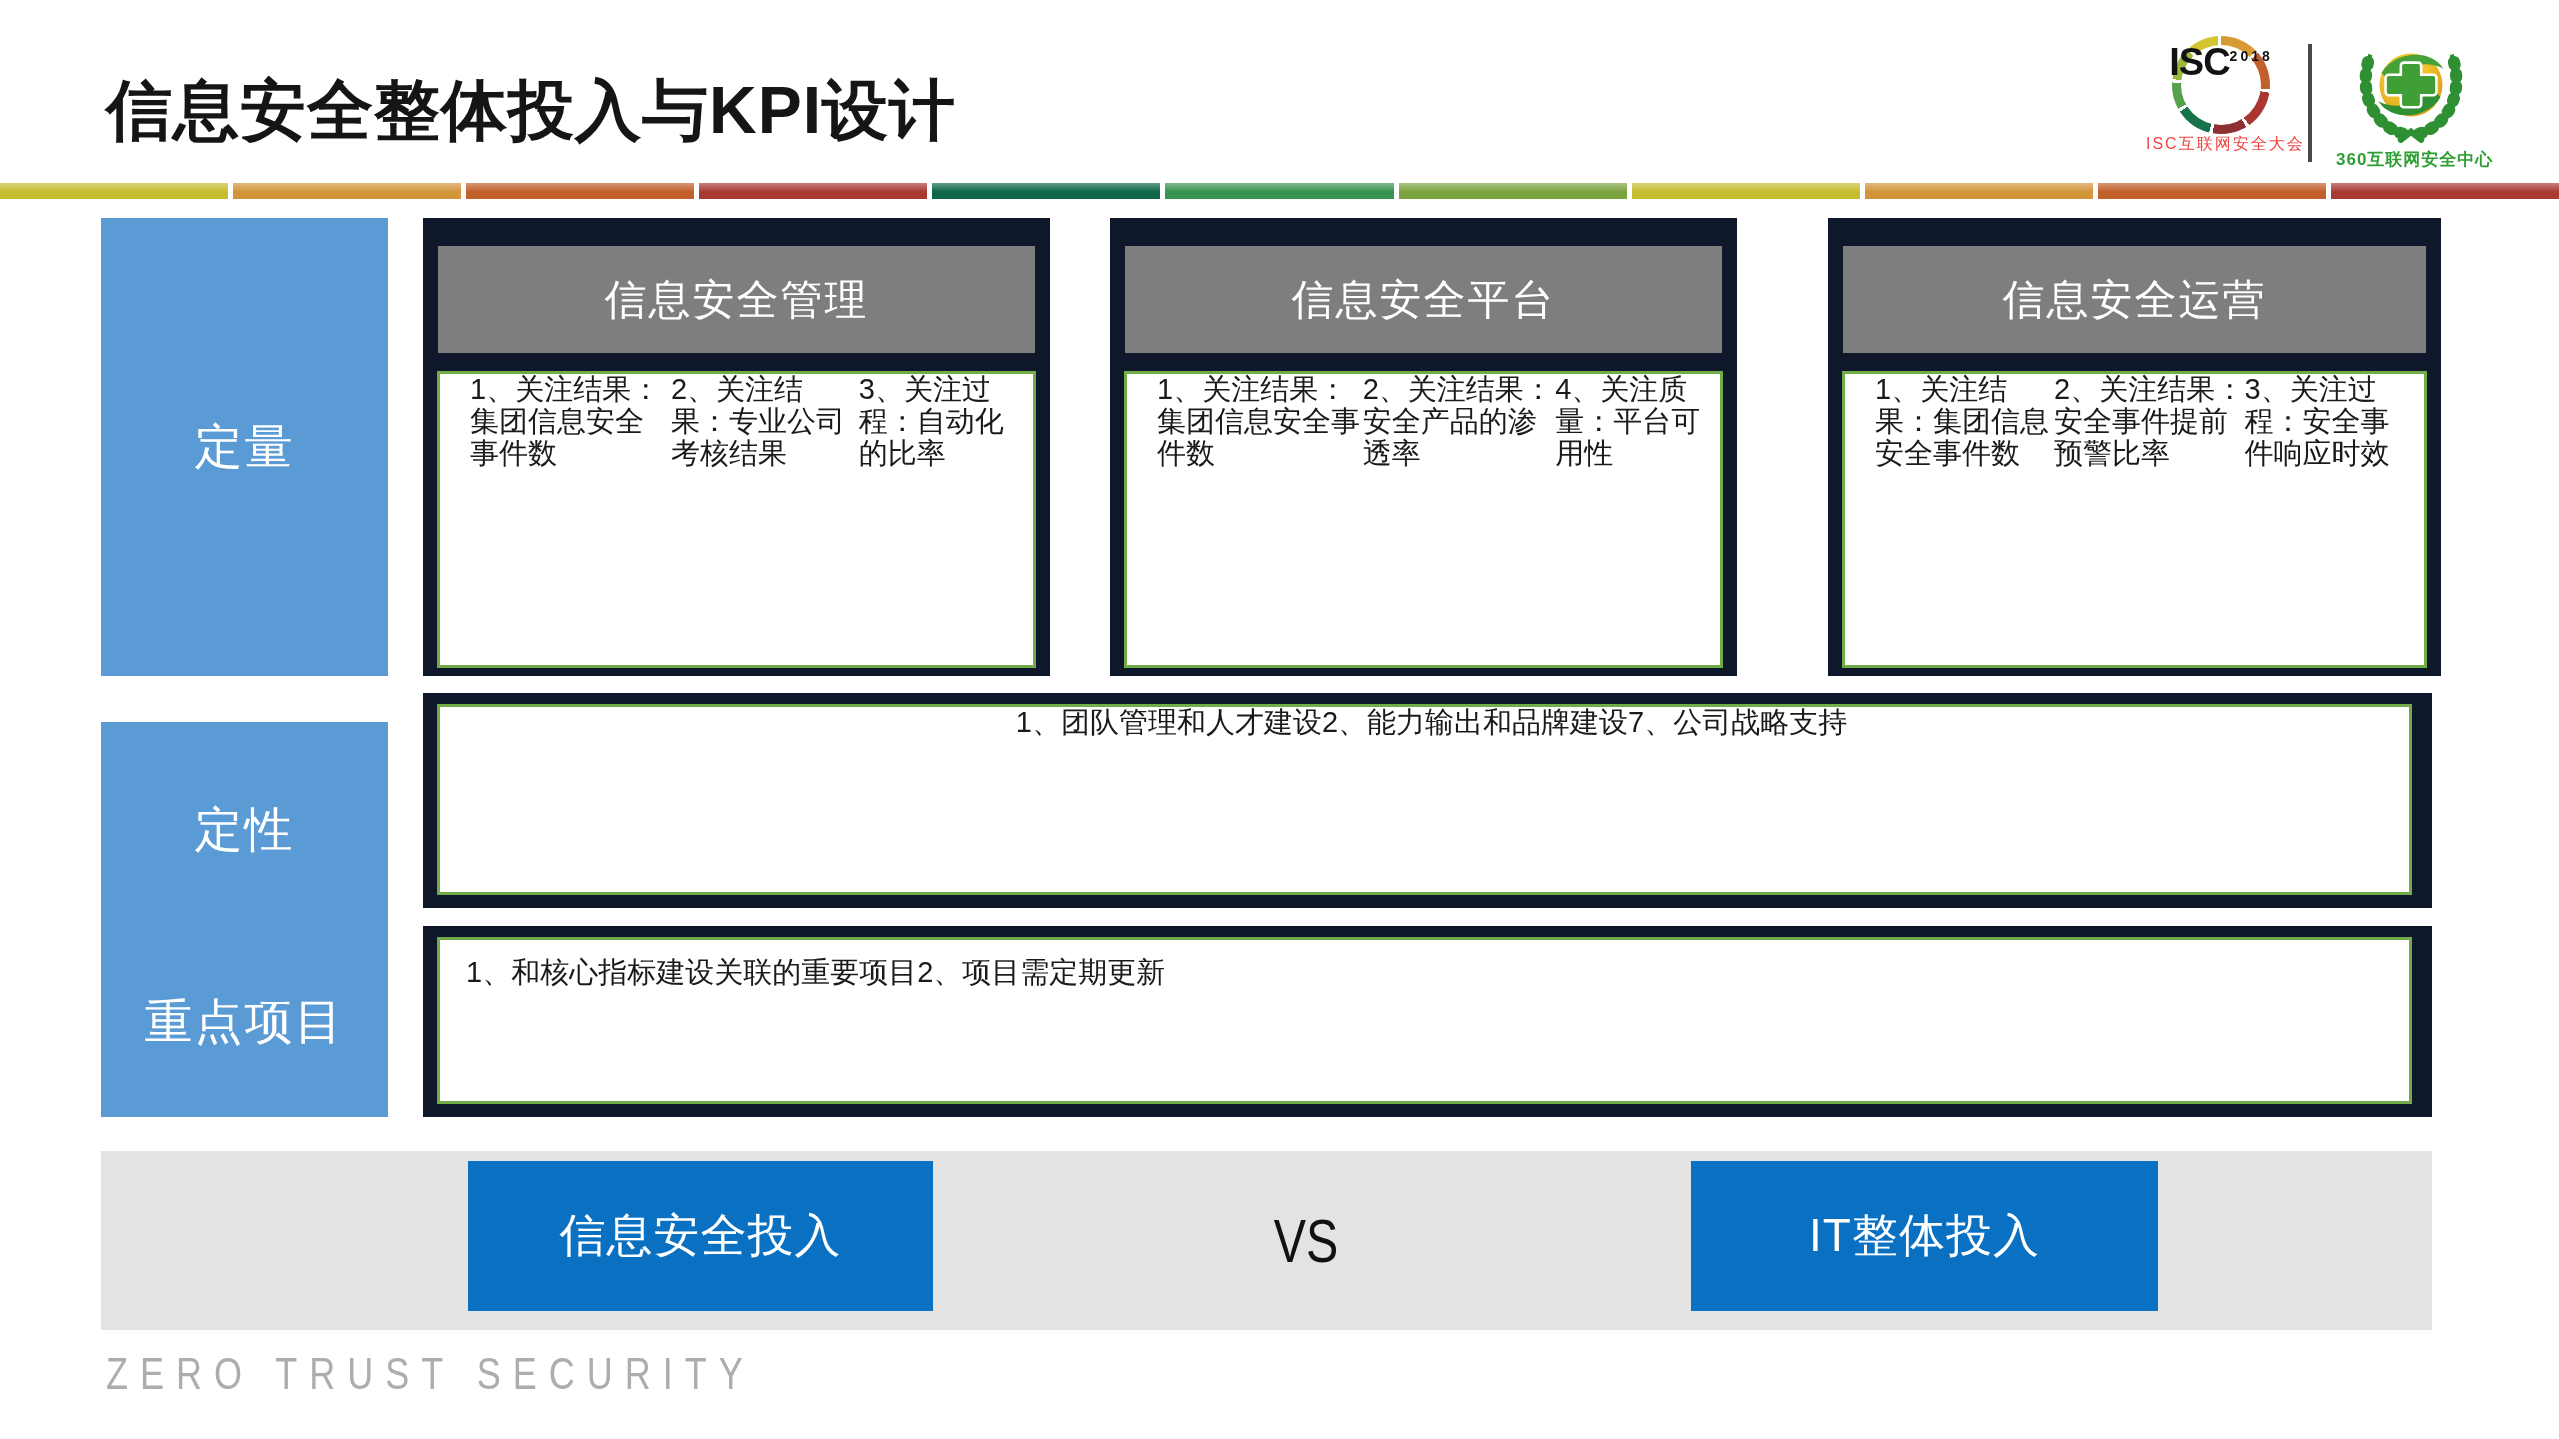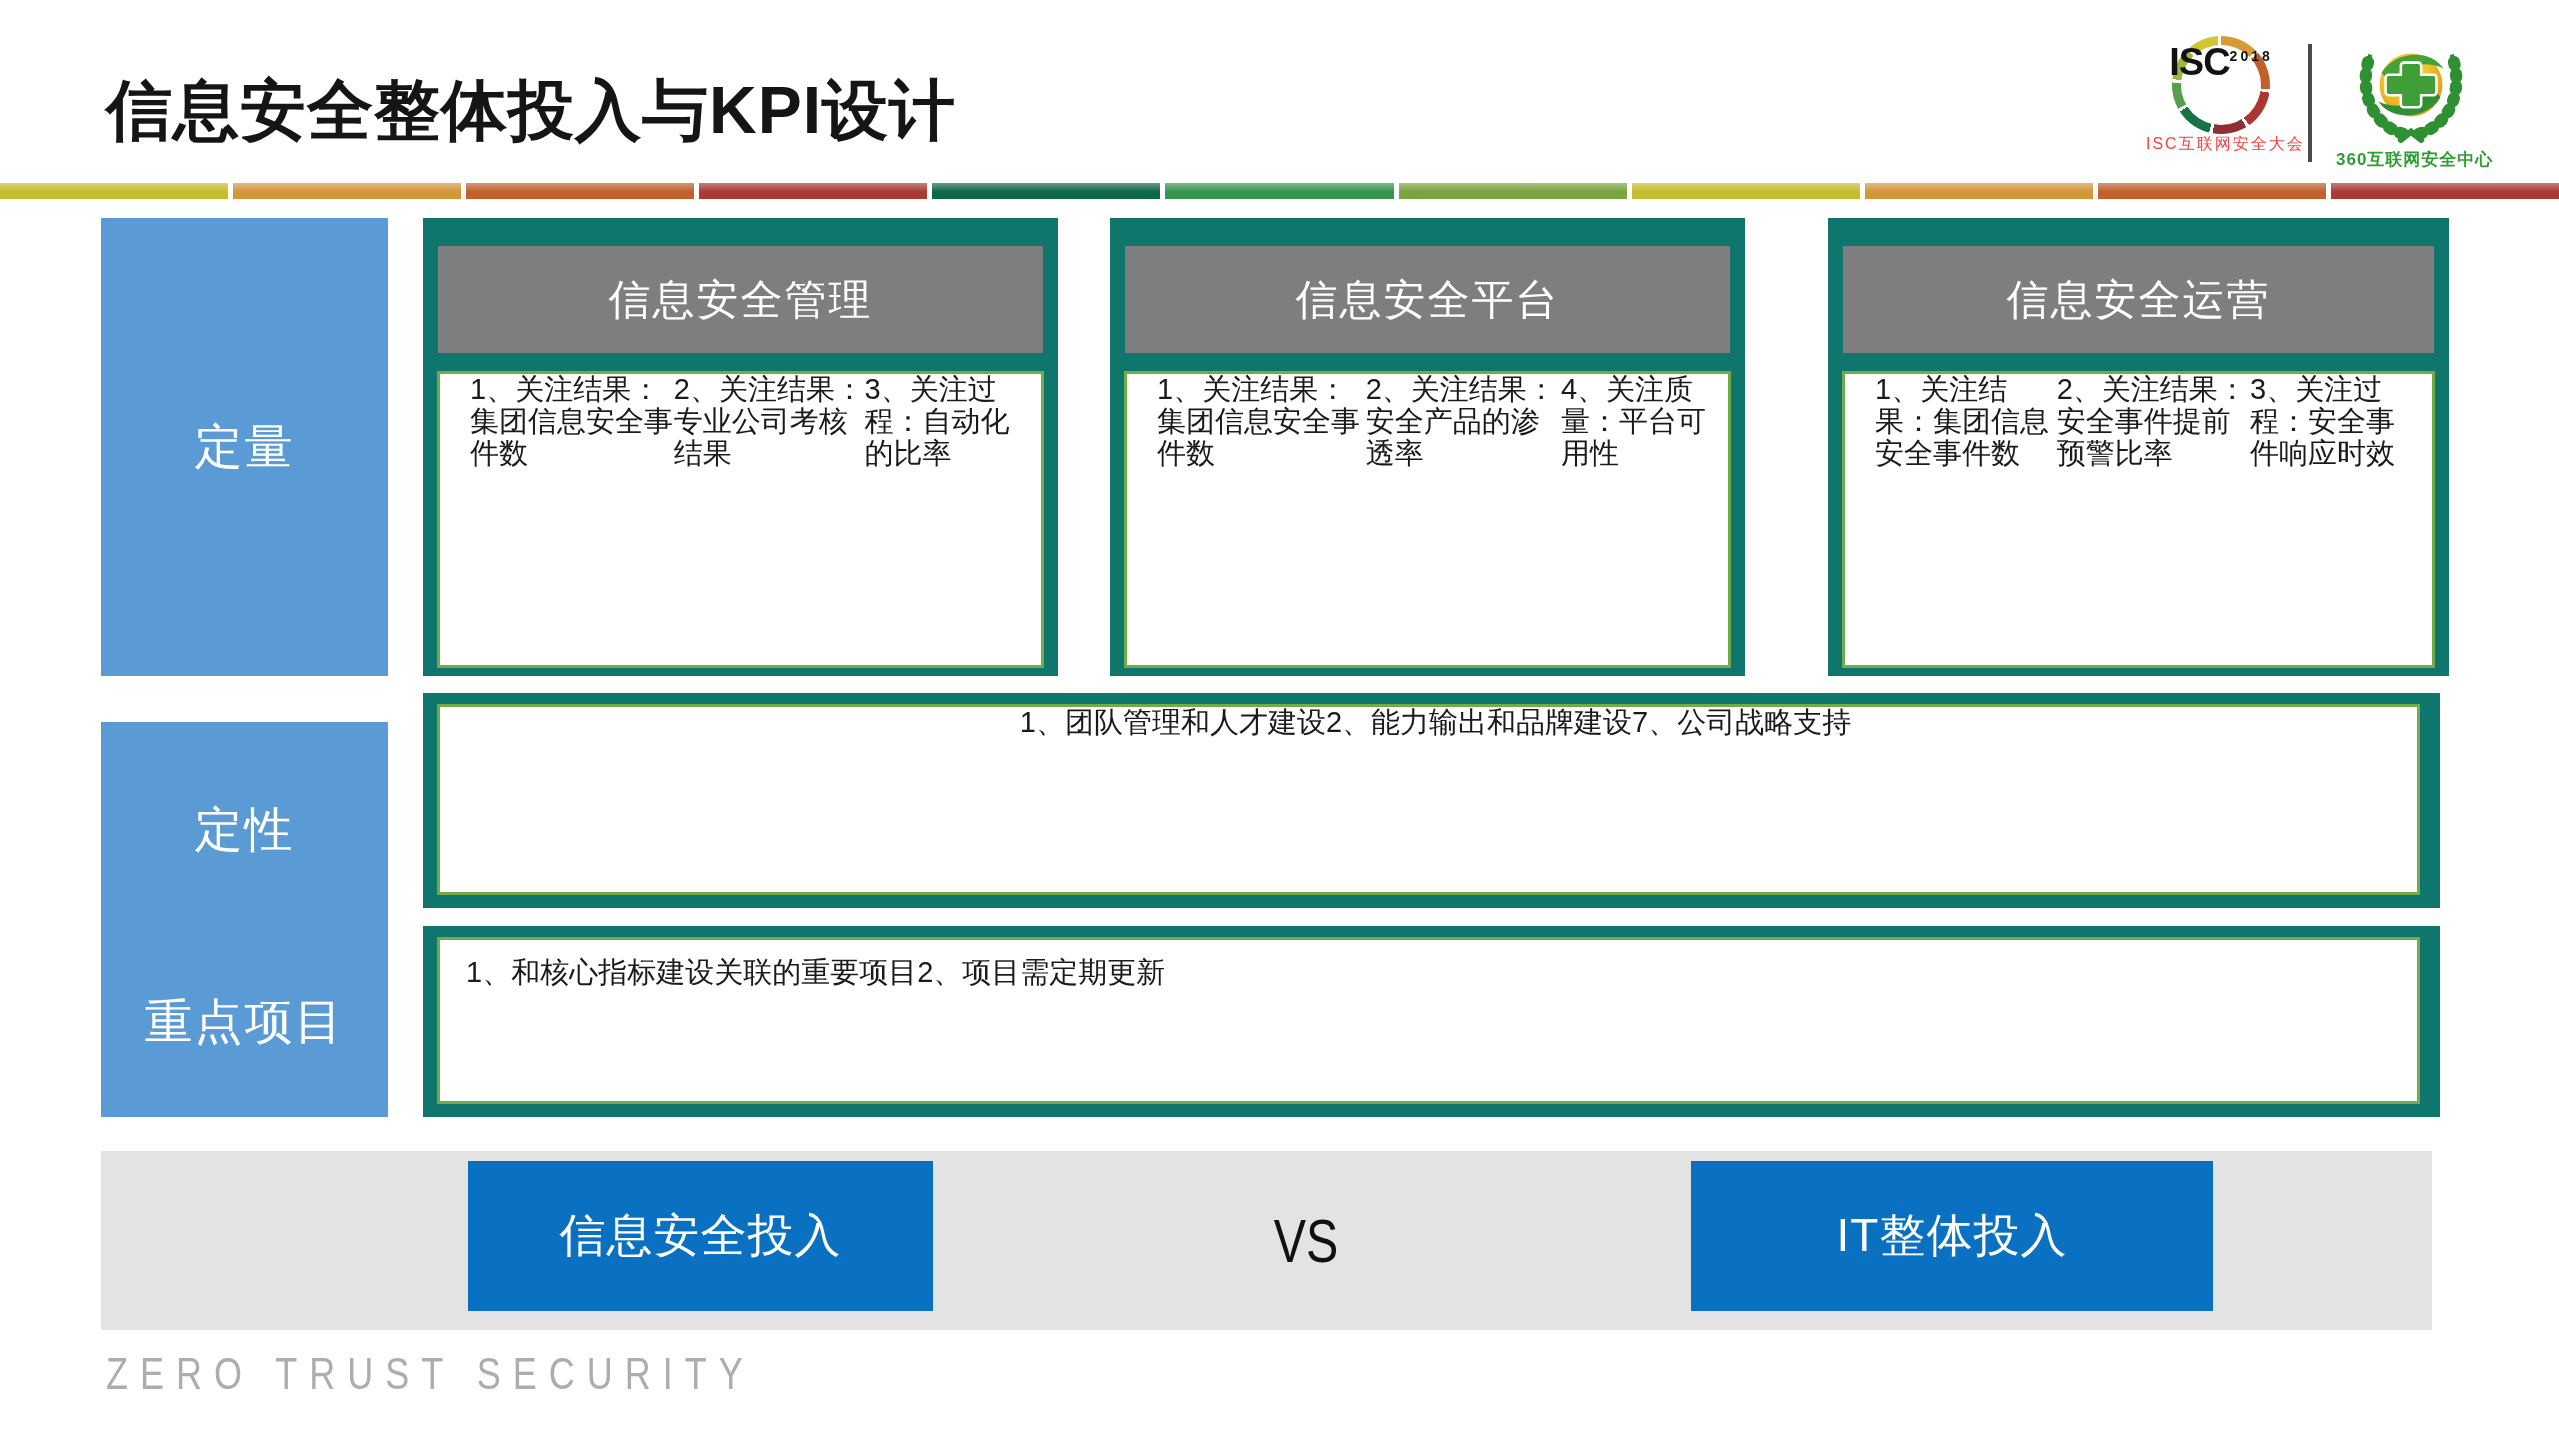--- a/index.html
+++ b/index.html
@@ -36,42 +36,42 @@
   .seg{flex:1;background-image:linear-gradient(rgba(255,255,255,.35),rgba(255,255,255,0) 55%);}
 
   
   .rowlabel{position:absolute;left:101px;width:287px;background:#5b9bd5;color:#fff;
     display:flex;align-items:center;justify-content:center;font-size:48px;letter-spacing:2px;}
   .rl1{top:218px;height:458px;}
   .rl2{top:693px;height:215px;margin-top:29px;}
   .rl3{top:926px;height:191px;}
 
   
-  .panel{position:absolute;background:#0f766e;padding-left:8px;}
+  .panel{position:absolute;background:#0f172a;}
   .c1{left:423px;top:218px;width:627px;height:458px;}
   .c2{left:1110px;top:218px;width:627px;height:458px;}
   .c3{left:1796px;top:218px;width:613px;height:458px;margin-left:32px;}
   .r2{left:423px;top:693px;width:2009px;height:215px;}
   .r3{left:423px;top:926px;width:2009px;height:191px;}
 
   .colhead{position:absolute;left:15px;right:15px;top:28px;height:107px;background:#7e7e7e;color:#fff;
     font-size:42px;display:flex;align-items:center;justify-content:center;letter-spacing:2px;}
 
   .greenbox{position:absolute;background:#fff;border:3px solid #72ac48;box-sizing:border-box;
     display:flex;color:#1a1a1a;font-size:29px;line-height:1.1;}
   .col-box{left:14px;right:14px;top:153px;bottom:8px;justify-content:center;row-gap:28px;padding:0 12px 0 30px;}
   .r2-box{left:14px;right:20px;top:11px;bottom:13px;justify-content:center;row-gap:28px;padding:0 12px 0 26px;}
   .r3-box{left:14px;right:20px;top:11px;bottom:13px;justify-content:flex-start;row-gap:33px;padding:17px 12px 0 26px;}
 
   
   .bottombar{position:absolute;left:101px;top:1151px;width:2331px;height:179px;background:#e3e3e3;}
   .bluebtn{position:absolute;top:10px;height:150px;background:#0a70c2;color:#fff;font-size:46px;
     display:flex;align-items:center;justify-content:center;letter-spacing:1px;cursor:pointer;}
   .b1{left:367px;width:465px;}
-  .b2{left:1590px;width:522px;}
+  .b2{left:1590px;width:467px;}
   .vs{position:absolute;left:1130px;top:0;width:150px;height:179px;display:flex;align-items:center;justify-content:center;
     font-size:62px;font-weight:500;color:#111;transform:scaleX(.78);}
 
   
   .watermark{position:absolute;left:106px;top:1348px;font-size:45px;color:#adadad;letter-spacing:15px;
     transform:scaleX(.8);transform-origin:left center;white-space:nowrap;}
 </style>
 </head>
 <body>
 

